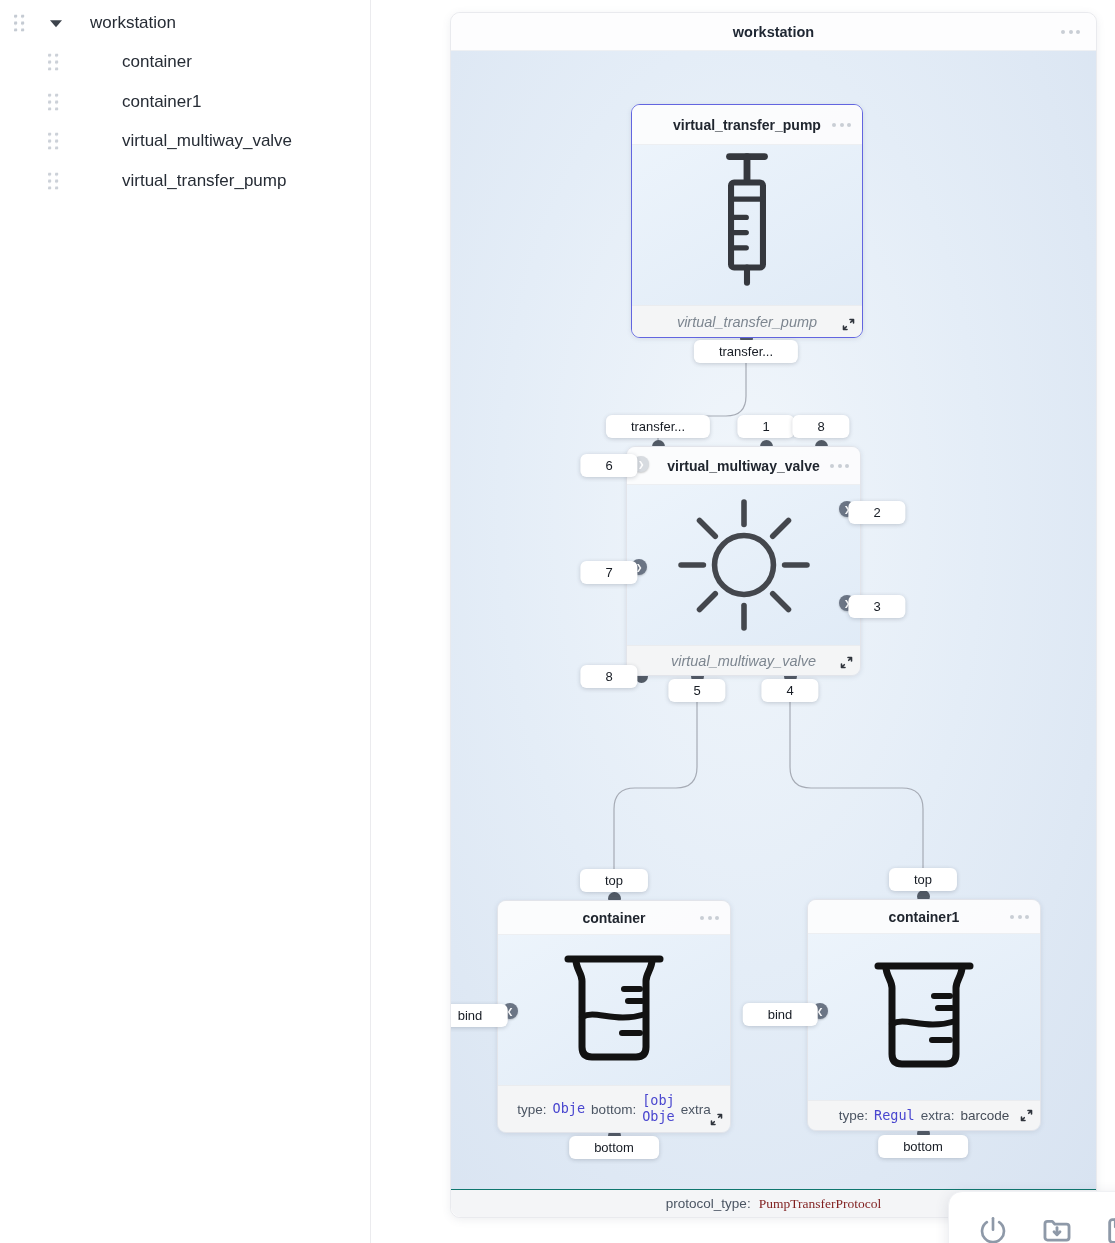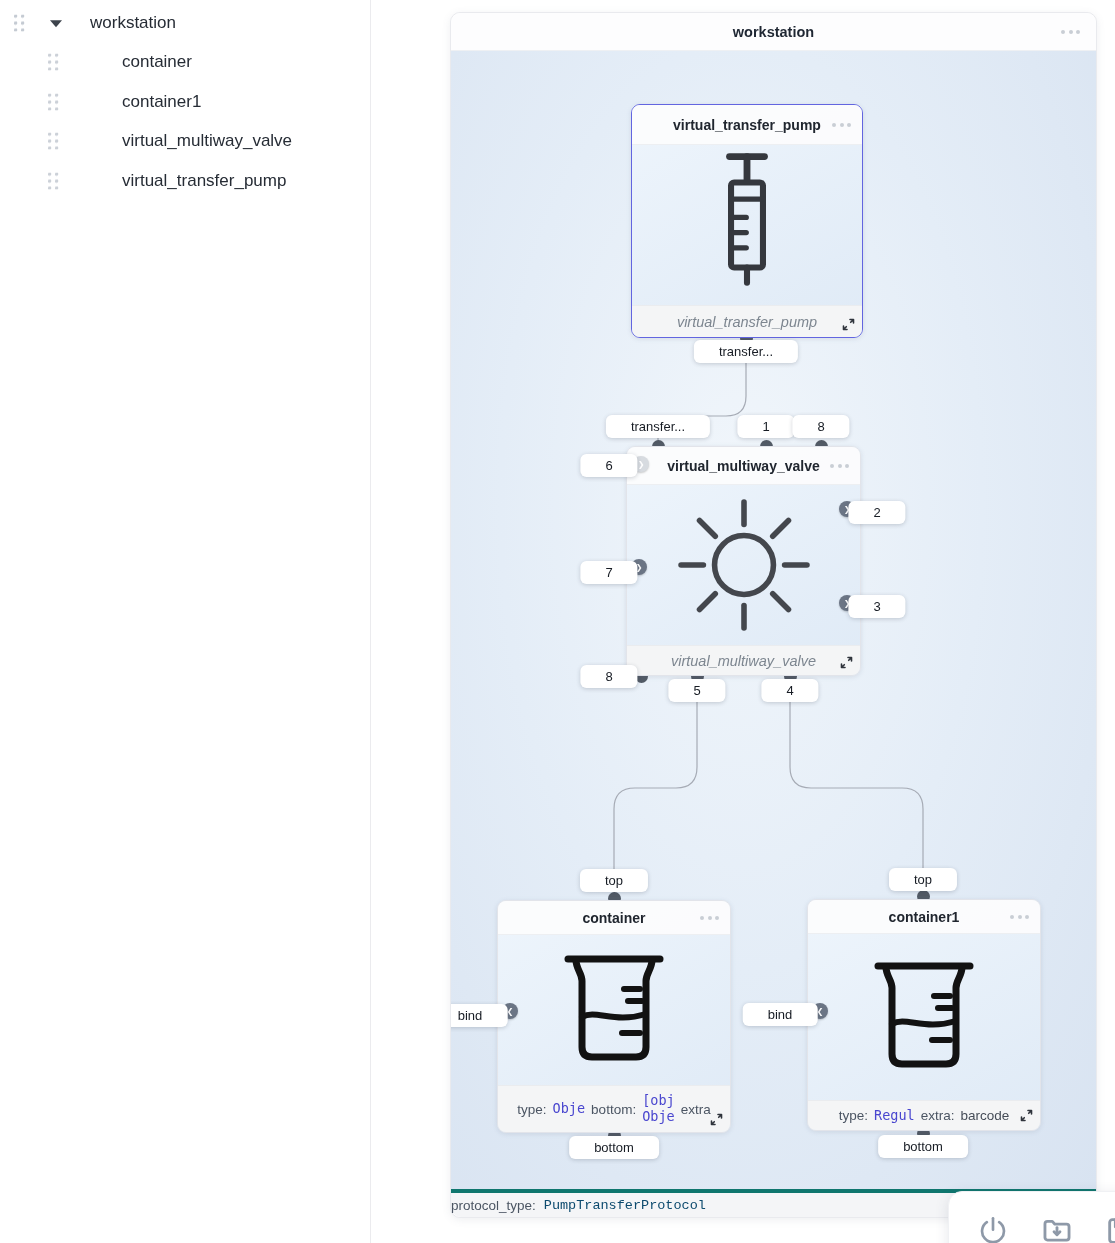--- a/index.html
+++ b/index.html
@@ -30,24 +30,24 @@
   .panel-header { position:relative; height:38px; background:#fdfdfe;
     border-bottom:1px solid #eef0f3; border-radius:10px 10px 0 0; }
   .panel-title { position:absolute; left:0; right:0; top:50%; transform:translateY(-50%);
     text-align:center; font-size:14.5px; font-weight:700; color:#1f2733; }
   .menu-dots { position:absolute; right:16px; top:50%; transform:translateY(-50%);
     display:flex; gap:3.5px; }
   .menu-dots i { width:4px; height:4px; border-radius:50%; background:#c9ced5; }
   .canvas { position:relative; flex:1; overflow:hidden;
     background:radial-gradient(ellipse at 45% 40%, #f1f6fb 0%, #e4edf7 48%, #d8e3f1 100%); }
   .panel-footer { position:relative; height:28px; background:#f4f5f7;
-    border-top:4px solid #0f766e; border-radius:0 0 10px 10px;
-    display:flex; align-items:center; justify-content:flex-start; gap:8px; }
+    border-top:1px solid #0f766e; border-radius:0 0 10px 10px;
+    display:flex; align-items:center; justify-content:center; gap:8px; }
   .pf-label { font-size:13.5px; color:#4b5563; }
-  .pf-value { font-family:Liberation Mono, monospace; font-size:13.5px; color:#0c4a6e; }
+  .pf-value { font-family:Liberation Serif, serif; font-size:13.5px; color:#7f1d1d; }
 
   
   .edges { position:absolute; left:0; top:0; z-index:1; pointer-events:none; }
   .edges path { fill:none; stroke:#a6abb5; stroke-width:1.2; }
 
   
   .node { position:absolute; z-index:3; display:flex; flex-direction:column;
     background:linear-gradient(150deg,#eef5fc 0%,#dfeaf6 100%);
     border:1px solid #e2e4ea; border-radius:9px;
     box-shadow:0 1px 5px rgba(80,90,110,.14); }

